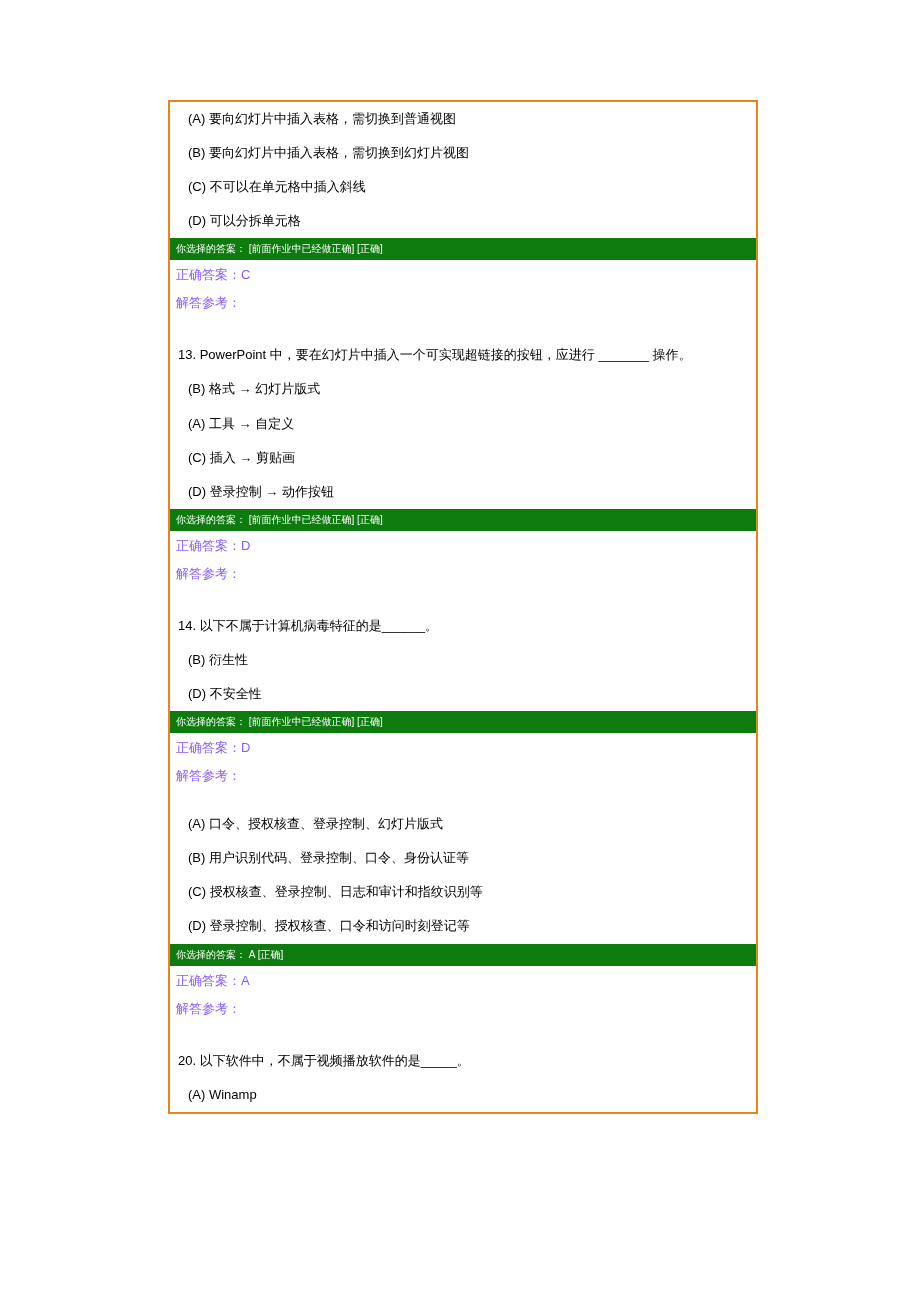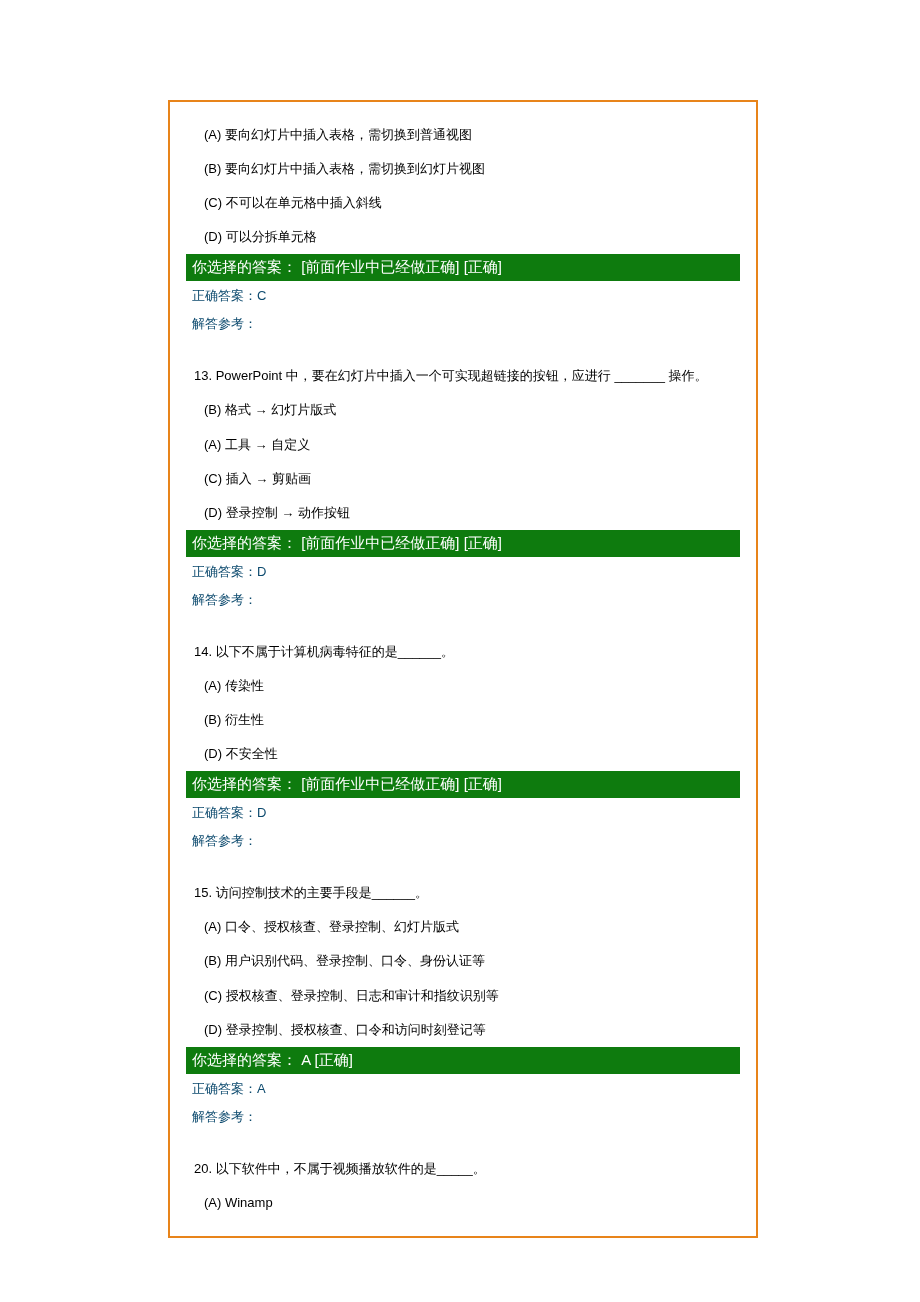--- a/index.html
+++ b/index.html
@@ -7,39 +7,39 @@
     padding: 0;
     background: #ffffff;
     font-family: "Microsoft YaHei", "SimSun", Arial, sans-serif;
     font-size: 13px;
     color: #000;
     width: 920px;
   }
   .page {
     border: 2px solid #e8841a;
     margin: 100px 162px 40px 168px;
-    padding: 16px;
+    padding: 0;
     box-sizing: border-box;
   }
   .option {
     padding: 6px 8px 6px 18px;
     line-height: 1.7;
   }
   .question {
     padding: 10px 8px 6px 8px;
     line-height: 1.7;
   }
   .green-bar {
     background: #0e7b0e;
     color: #ffffff;
     padding: 4px 6px;
-    font-size: 15px;
+    font-size: 10px;
   }
   .green-text {
-    color: #0c4a6e;
+    color: #8b5cf6;
     padding: 6px 8px 4px 6px;
   }
   .spacer {
     height: 18px;
   }
 </style>
 </head>
 <body>
 
 <div class="page">
@@ -57,29 +57,27 @@
   <div class="option">(B) 格式  →  幻灯片版式</div>
   <div class="option">(A) 工具  →  自定义</div>
   <div class="option">(C) 插入  →  剪贴画</div>
   <div class="option">(D) 登录控制  →  动作按钮</div>
   <div class="green-bar">你选择的答案：  [前面作业中已经做正确]  [正确]</div>
   <div class="green-text">正确答案：D</div>
   <div class="green-text">解答参考：</div>
   <div class="spacer"></div>
 
   <div class="question">14.  以下不属于计算机病毒特征的是______。</div>
-  <div class="option">(A) 传染性</div>
   <div class="option">(B) 衍生性</div>
   <div class="option">(D) 不安全性</div>
   <div class="green-bar">你选择的答案：  [前面作业中已经做正确]  [正确]</div>
   <div class="green-text">正确答案：D</div>
   <div class="green-text">解答参考：</div>
   <div class="spacer"></div>
 
-  <div class="question">15.  访问控制技术的主要手段是______。</div>
   <div class="option">(A) 口令、授权核查、登录控制、幻灯片版式</div>
   <div class="option">(B) 用户识别代码、登录控制、口令、身份认证等</div>
   <div class="option">(C) 授权核查、登录控制、日志和审计和指纹识别等</div>
   <div class="option">(D) 登录控制、授权核查、口令和访问时刻登记等</div>
   <div class="green-bar">你选择的答案：  A  [正确]</div>
   <div class="green-text">正确答案：A</div>
   <div class="green-text">解答参考：</div>
   <div class="spacer"></div>
 
   <div class="question">20.  以下软件中，不属于视频播放软件的是_____。</div>

